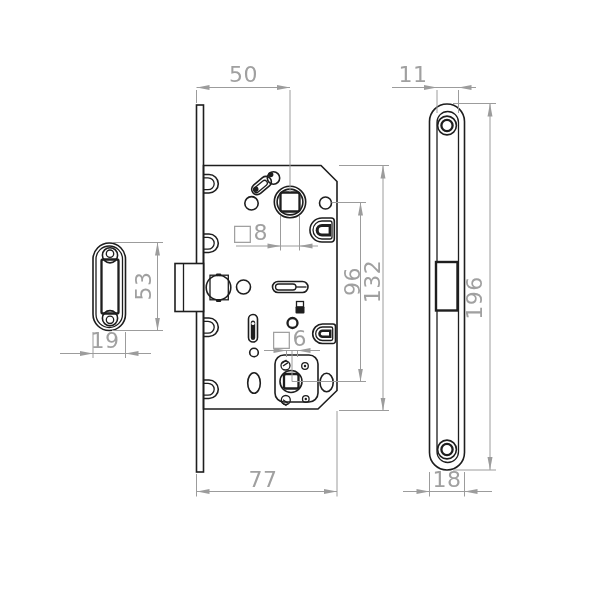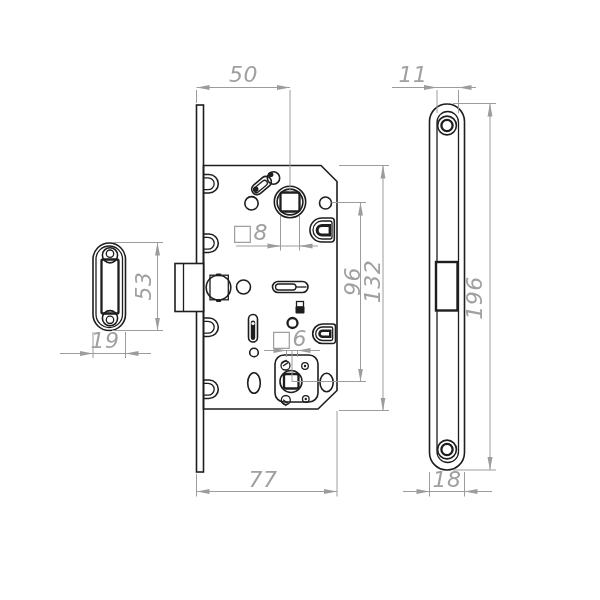--- a/index.html
+++ b/index.html
@@ -1,16 +1,16 @@
 <!DOCTYPE html>
 <html><head>
 <meta charset="utf-8">
 <style>
   html,body{margin:0;padding:0;background:#ffffff;}
-  .canvas{width:600px;height:541px;position:relative;background:#ffffff;overflow:hidden;font-style:italic;}
+  .canvas{width:600px;height:541px;position:relative;background:#ffffff;overflow:hidden;}
   svg{display:block;}
   .part{stroke:#1e1e1e;fill:none;stroke-width:1.6;}
   .part-thin{stroke:#1e1e1e;fill:none;stroke-width:1.3;}
   .part-thick{stroke:#1e1e1e;fill:none;stroke-width:2.3;}
   .part-fillw{stroke:#1e1e1e;fill:#ffffff;stroke-width:1.6;}
   .dark{fill:#1e1e1e;stroke:none;}
   .dim{stroke:#9c9c9c;fill:none;stroke-width:1;}
   .dimarrow{fill:#9c9c9c;stroke:none;}
   .dimtext{font-family:"DejaVu Sans","Liberation Sans",sans-serif;font-size:22px;fill:#a0a0a0;letter-spacing:0.5px;}
 </style>

